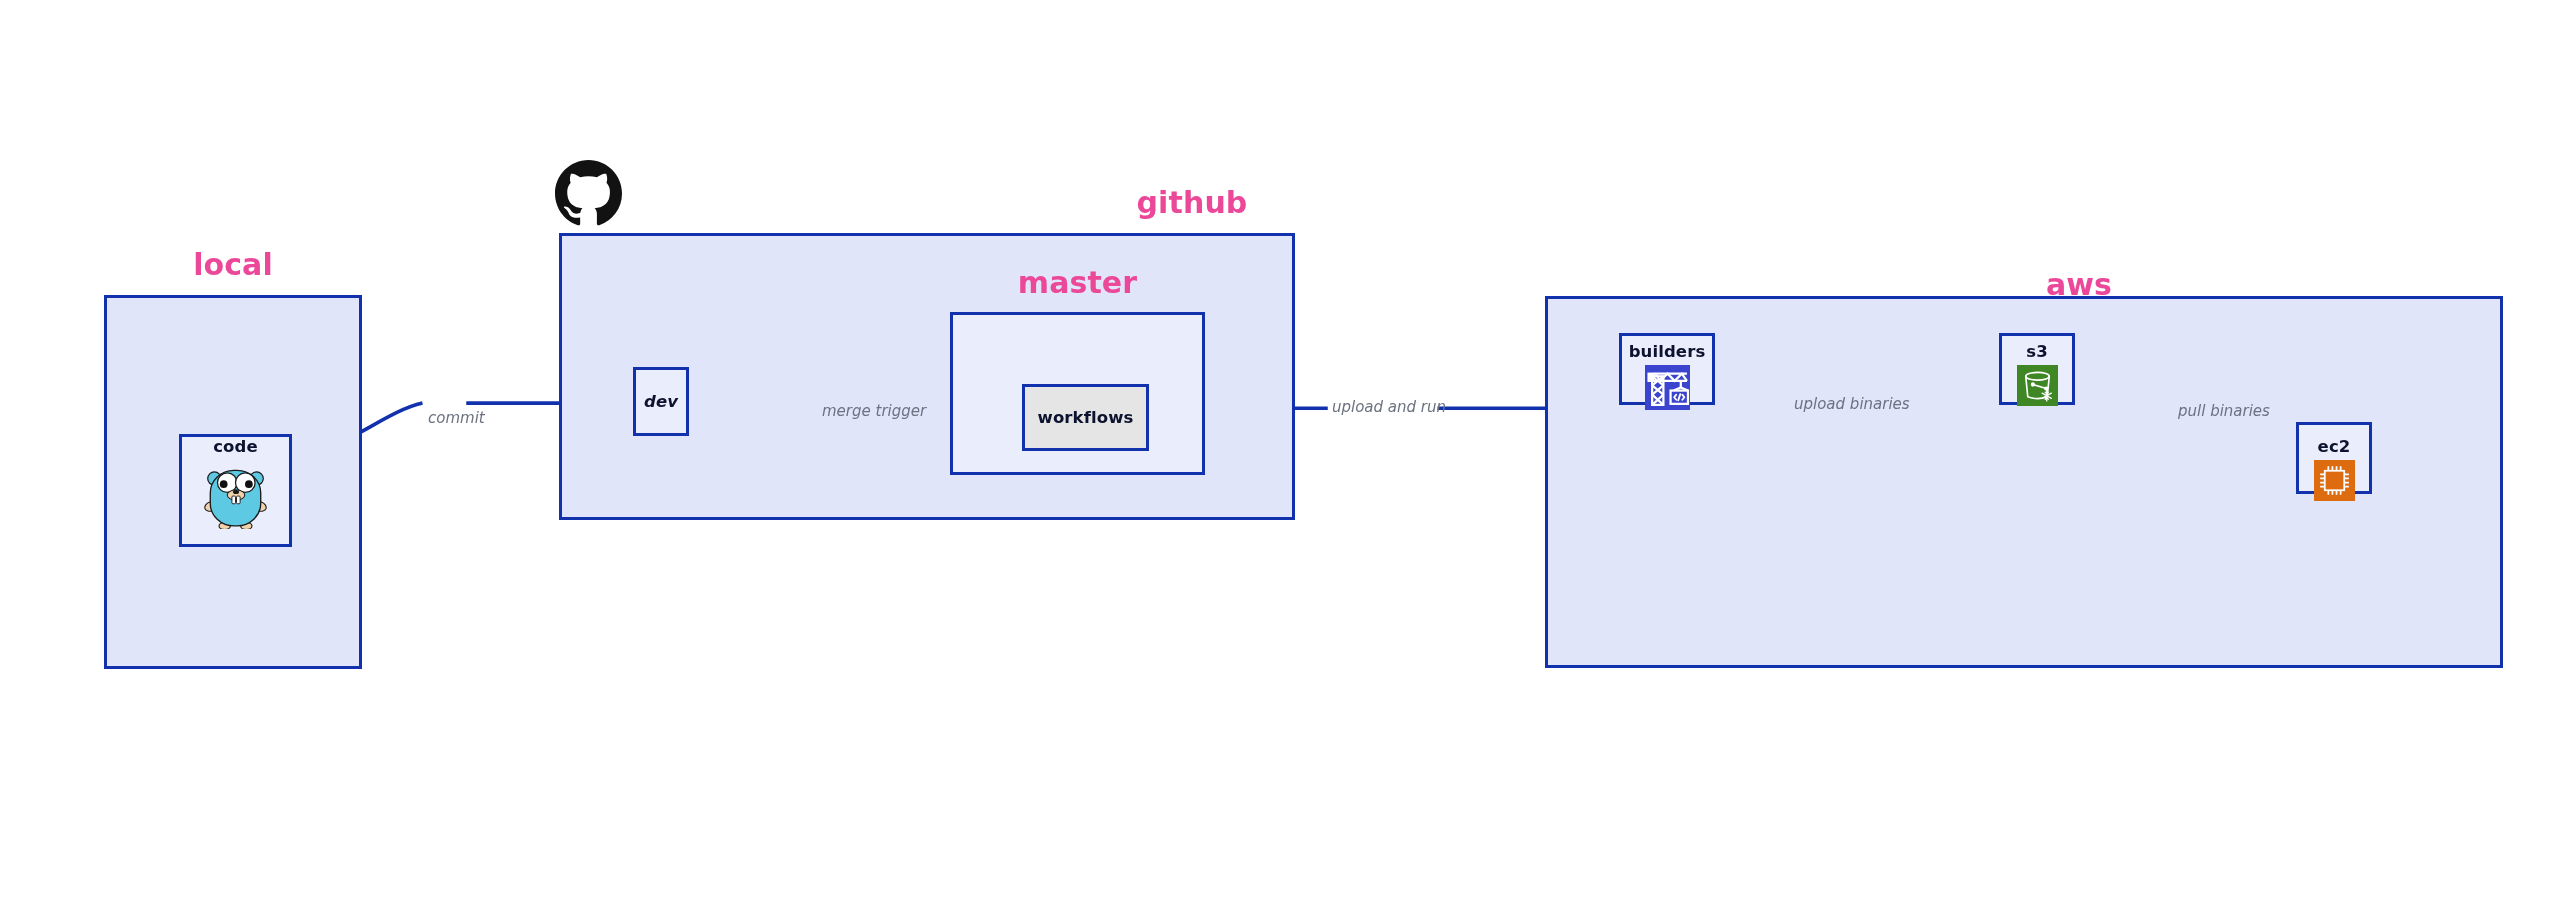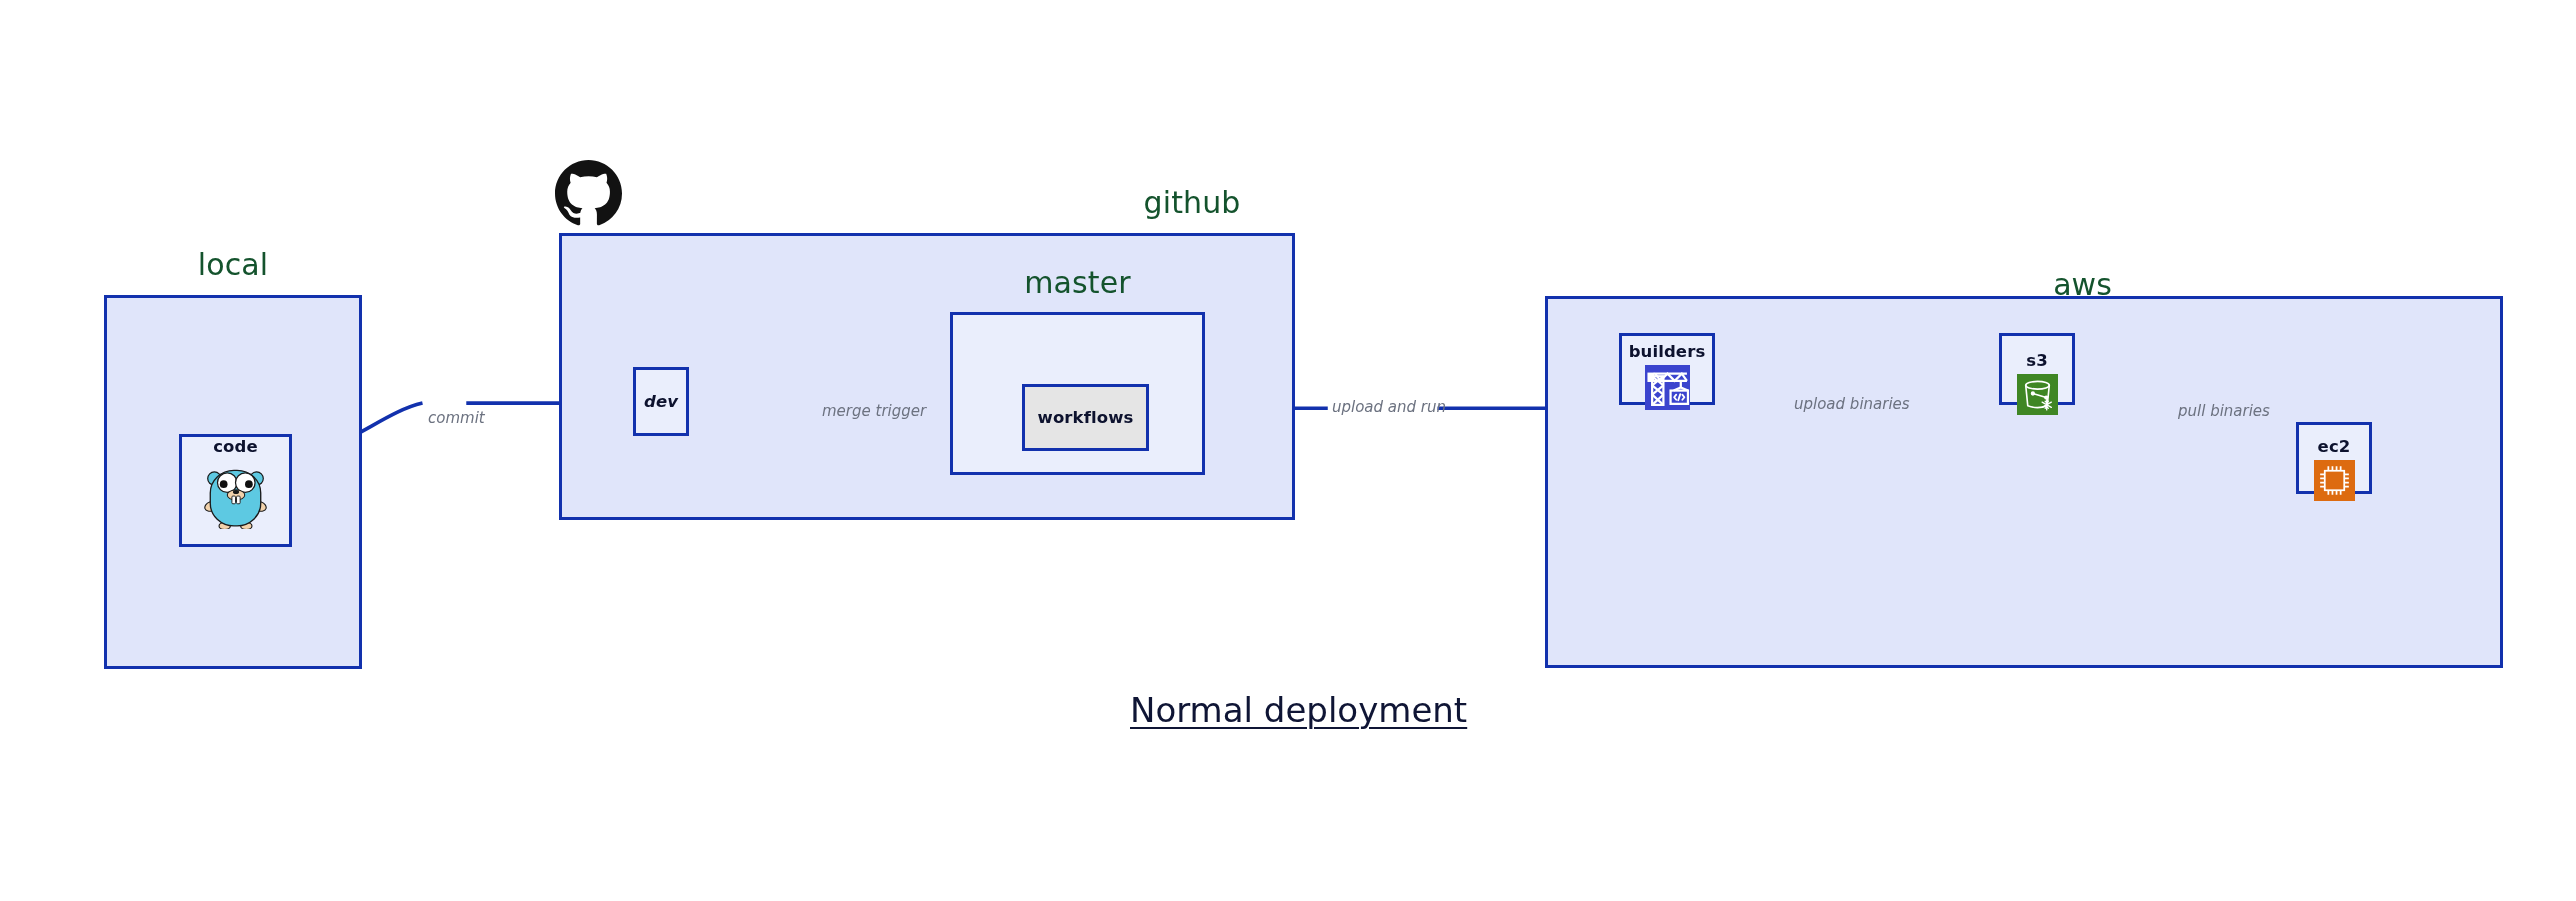--- a/index.html
+++ b/index.html
@@ -24,23 +24,23 @@
   }
   
   .container-box {
     position: absolute;
     box-sizing: border-box;
     background: #e0e5fa;
     border: 3.6px solid #1231ad;
   }
   .group-label {
     position: absolute;
-    color: #14532d;
+    color: #ec4899;
     font-size: 30px;
-    font-weight: 400;
+    font-weight: 700;
     letter-spacing: 0.1px;
     white-space: nowrap;
     text-align: center;
     font-family: "DejaVu Sans", sans-serif;
   }
   
   .node-box {
     position: absolute;
     box-sizing: border-box;
     background: #eaeefc;
@@ -221,21 +221,21 @@
         </g>
         <g fill="none" stroke="#ffffff" stroke-width="3.6" stroke-linecap="round" stroke-linejoin="round">
           <path d="M61 58 L57 63 L61 68"></path>
           <path d="M73 58 L77 63 L73 68"></path>
           <path d="M69 57 L65 69"></path>
         </g>
       </svg>
     </div>
   </div>
 
-  <div class="node-box" style="left:1999px; top:333px; width:76px; height:72px; padding-top:15px;">
+  <div class="node-box" style="left:1999px; top:333px; width:76px; height:72px; padding-top:6px;">
     <div class="node-title">s3</div>
     <div class="node-icon" style="margin-top:4.1px;">
       <svg width="41" height="41" viewBox="0 0 80 80">
         <rect x="0" y="0" width="80" height="80" fill="#3f8624"></rect>
         <g stroke="#ffffff" stroke-width="3.2" fill="none" stroke-linecap="round" stroke-linejoin="round">
           <ellipse cx="40" cy="22" rx="23" ry="7.5"></ellipse>
           <path d="M17 22 L21 62 Q40 69 59 62 L63 22"></path>
 
           <path d="M31 38 L57 46"></path>
           <circle cx="31" cy="38" r="2.6" fill="#ffffff"></circle>
@@ -265,16 +265,15 @@
       </svg>
     </div>
   </div>
 
   <div class="edge-label" style="left:428px; top:411px;">commit</div>
   <div class="edge-label" style="left:822px; top:404px;">merge trigger</div>
   <div class="edge-label" style="left:1332px; top:400px;">upload and run</div>
   <div class="edge-label" style="left:1794px; top:397px;">upload binaries</div>
   <div class="edge-label" style="left:2178px; top:404px;">pull binaries</div>
 
-  <div class="diagram-title" style="left:1130px; top:690px;">Normal deployment</div>
 
 </div>
 
 
 </body></html>

